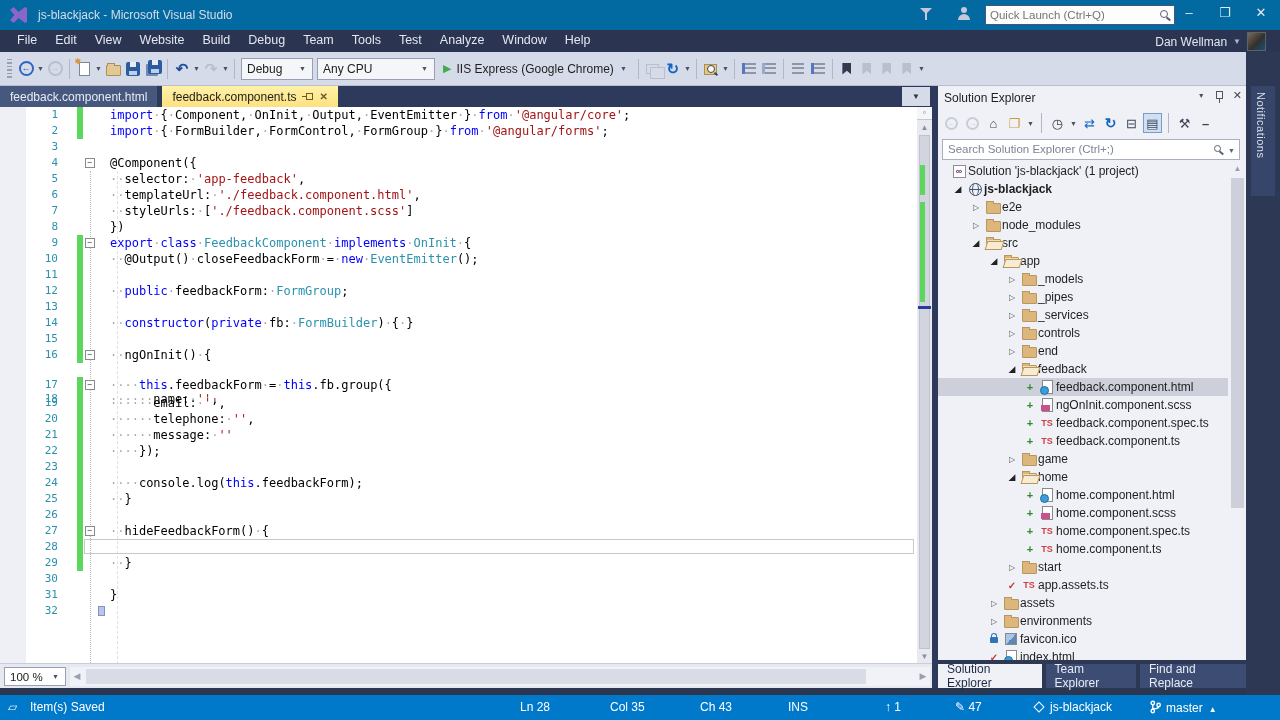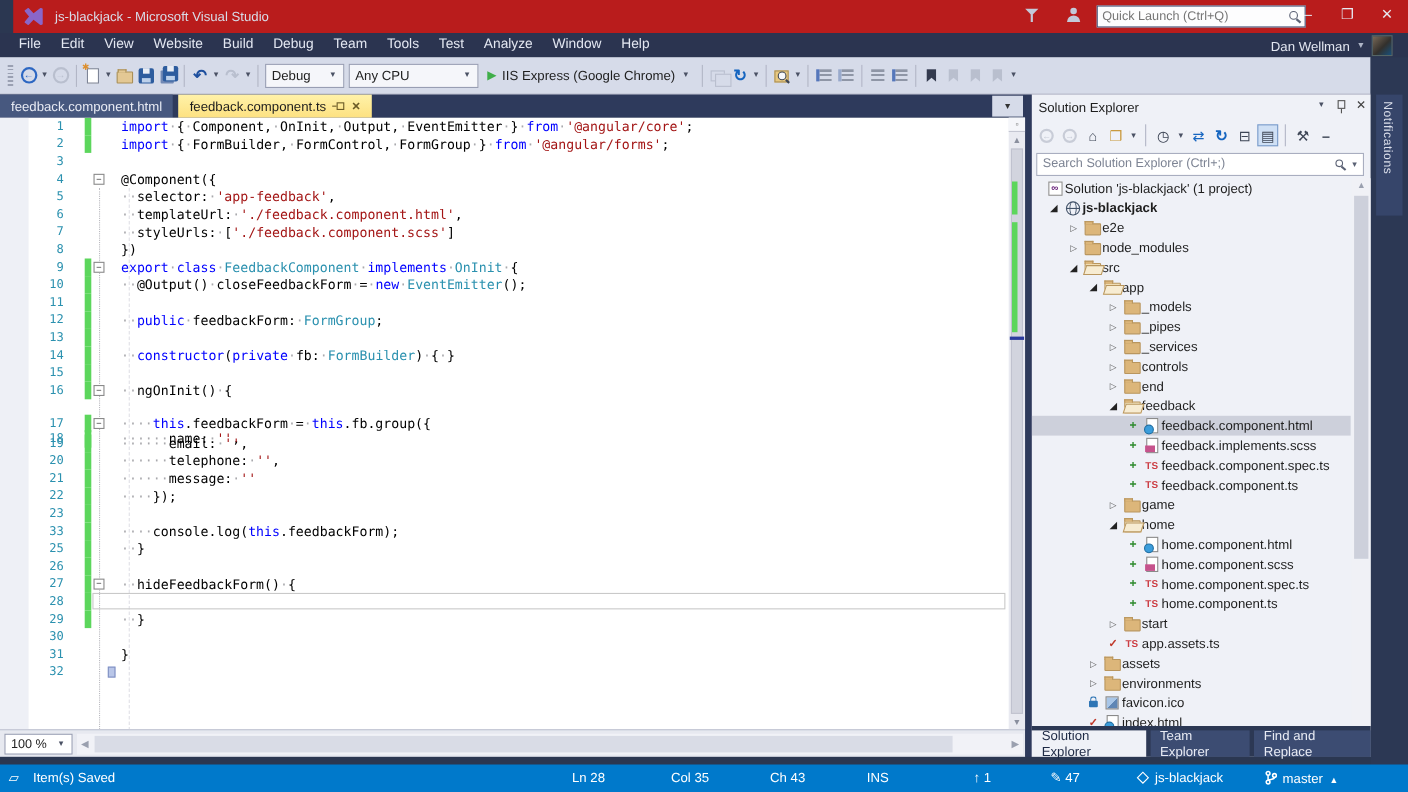--- a/index.html
+++ b/index.html
@@ -1,20 +1,20 @@
 <!DOCTYPE html>
 <html><head>
 <meta charset="utf-8">
 <style>
   * { margin:0; padding:0; box-sizing:border-box; }
   body { font-family:"Liberation Sans", sans-serif; }
   #app { position:relative; width:1280px; height:720px; background:#2b3751; overflow:hidden; }
 
   
-  .titlebar { position:absolute; top:0; left:12px; right:0; height:30px; background:#b91c1c; color:#d8dce8; }
+  .titlebar { position:absolute; top:0; left:0; right:0; height:30px; background:#0369a1; color:#d8dce8; }
   .vs-logo { position:absolute; left:10px; top:7px; width:17px; height:16px; background:#8a66c9;
              clip-path:polygon(0 18%,22% 0,50% 32%,88% 0,100% 6%,100% 94%,88% 100%,50% 68%,22% 100%,0 82%,26% 50%); }
   .win-title { position:absolute; left:38px; top:8px; font-size:12px; }
   .ql-wrap { position:absolute; left:985px; top:5px; width:190px; height:20px; background:#fdfdfe; border:1px solid #46557a; }
   .ql-input { position:absolute; left:4px; top:0; width:160px; height:18px; border:none; outline:none;
               font-size:11.5px; color:#767d8d; background:transparent; font-family:"Liberation Sans",sans-serif; }
   .ql-mag { position:absolute; right:6px; top:4px; width:8px; height:8px; border:1.6px solid #5a6174; border-radius:50%; }
   .ql-mag::after { content:""; position:absolute; right:-4px; bottom:-3px; width:5px; height:1.8px; background:#5a6174; transform:rotate(40deg); }
   .icon-funnel { position:absolute; left:920px; top:8px; width:13px; height:13px; }
   .icon-funnel::before { content:""; position:absolute; top:0; left:0; border-left:6px solid transparent; border-right:6px solid transparent; border-top:6px solid #c3c9d9; }
@@ -421,21 +421,21 @@
           <span class="ln">22</span>
           <span class="chg"></span>
           <span class="ct"><span class="t-ws">····</span><span class="t-pl">});</span></span>
         </div>
         <div class="code-line" style="top: 352px;">
           <span class="ln">23</span>
           <span class="chg"></span>
           <span class="ct"></span>
         </div>
         <div class="code-line" style="top: 368px;">
-          <span class="ln">33</span>
+          <span class="ln">24</span>
           <span class="chg"></span>
           <span class="ct"><span class="t-ws">····</span><span class="t-pl">console.log(</span><span class="t-kw">this</span><span class="t-pl">.feedbackForm);</span></span>
         </div>
         <div class="code-line" style="top: 384px;">
           <span class="ln">25</span>
           <span class="chg"></span>
           <span class="ct"><span class="t-ws">··</span><span class="t-pl">}</span></span>
         </div>
         <div class="code-line" style="top: 400px;">
           <span class="ln">26</span>
@@ -629,21 +629,21 @@
           <span class="ticon">
             <span class="icon-doc html"></span>
           </span>
           <span class="label">feedback.component.html</span>
         </div>
         <div class="tree-row" style="padding-left: 84px;">
           <span class="prefix add">+</span>
           <span class="ticon">
             <span class="icon-doc scss"></span>
           </span>
-          <span class="label">feedback.implements.scss</span>
+          <span class="label">ngOnInit.component.scss</span>
         </div>
         <div class="tree-row" style="padding-left: 84px;">
           <span class="prefix add">+</span>
           <span class="ticon">
             <span class="icon-ts">TS</span>
           </span>
           <span class="label">feedback.component.spec.ts</span>
         </div>
         <div class="tree-row" style="padding-left: 84px;">
           <span class="prefix add">+</span>

